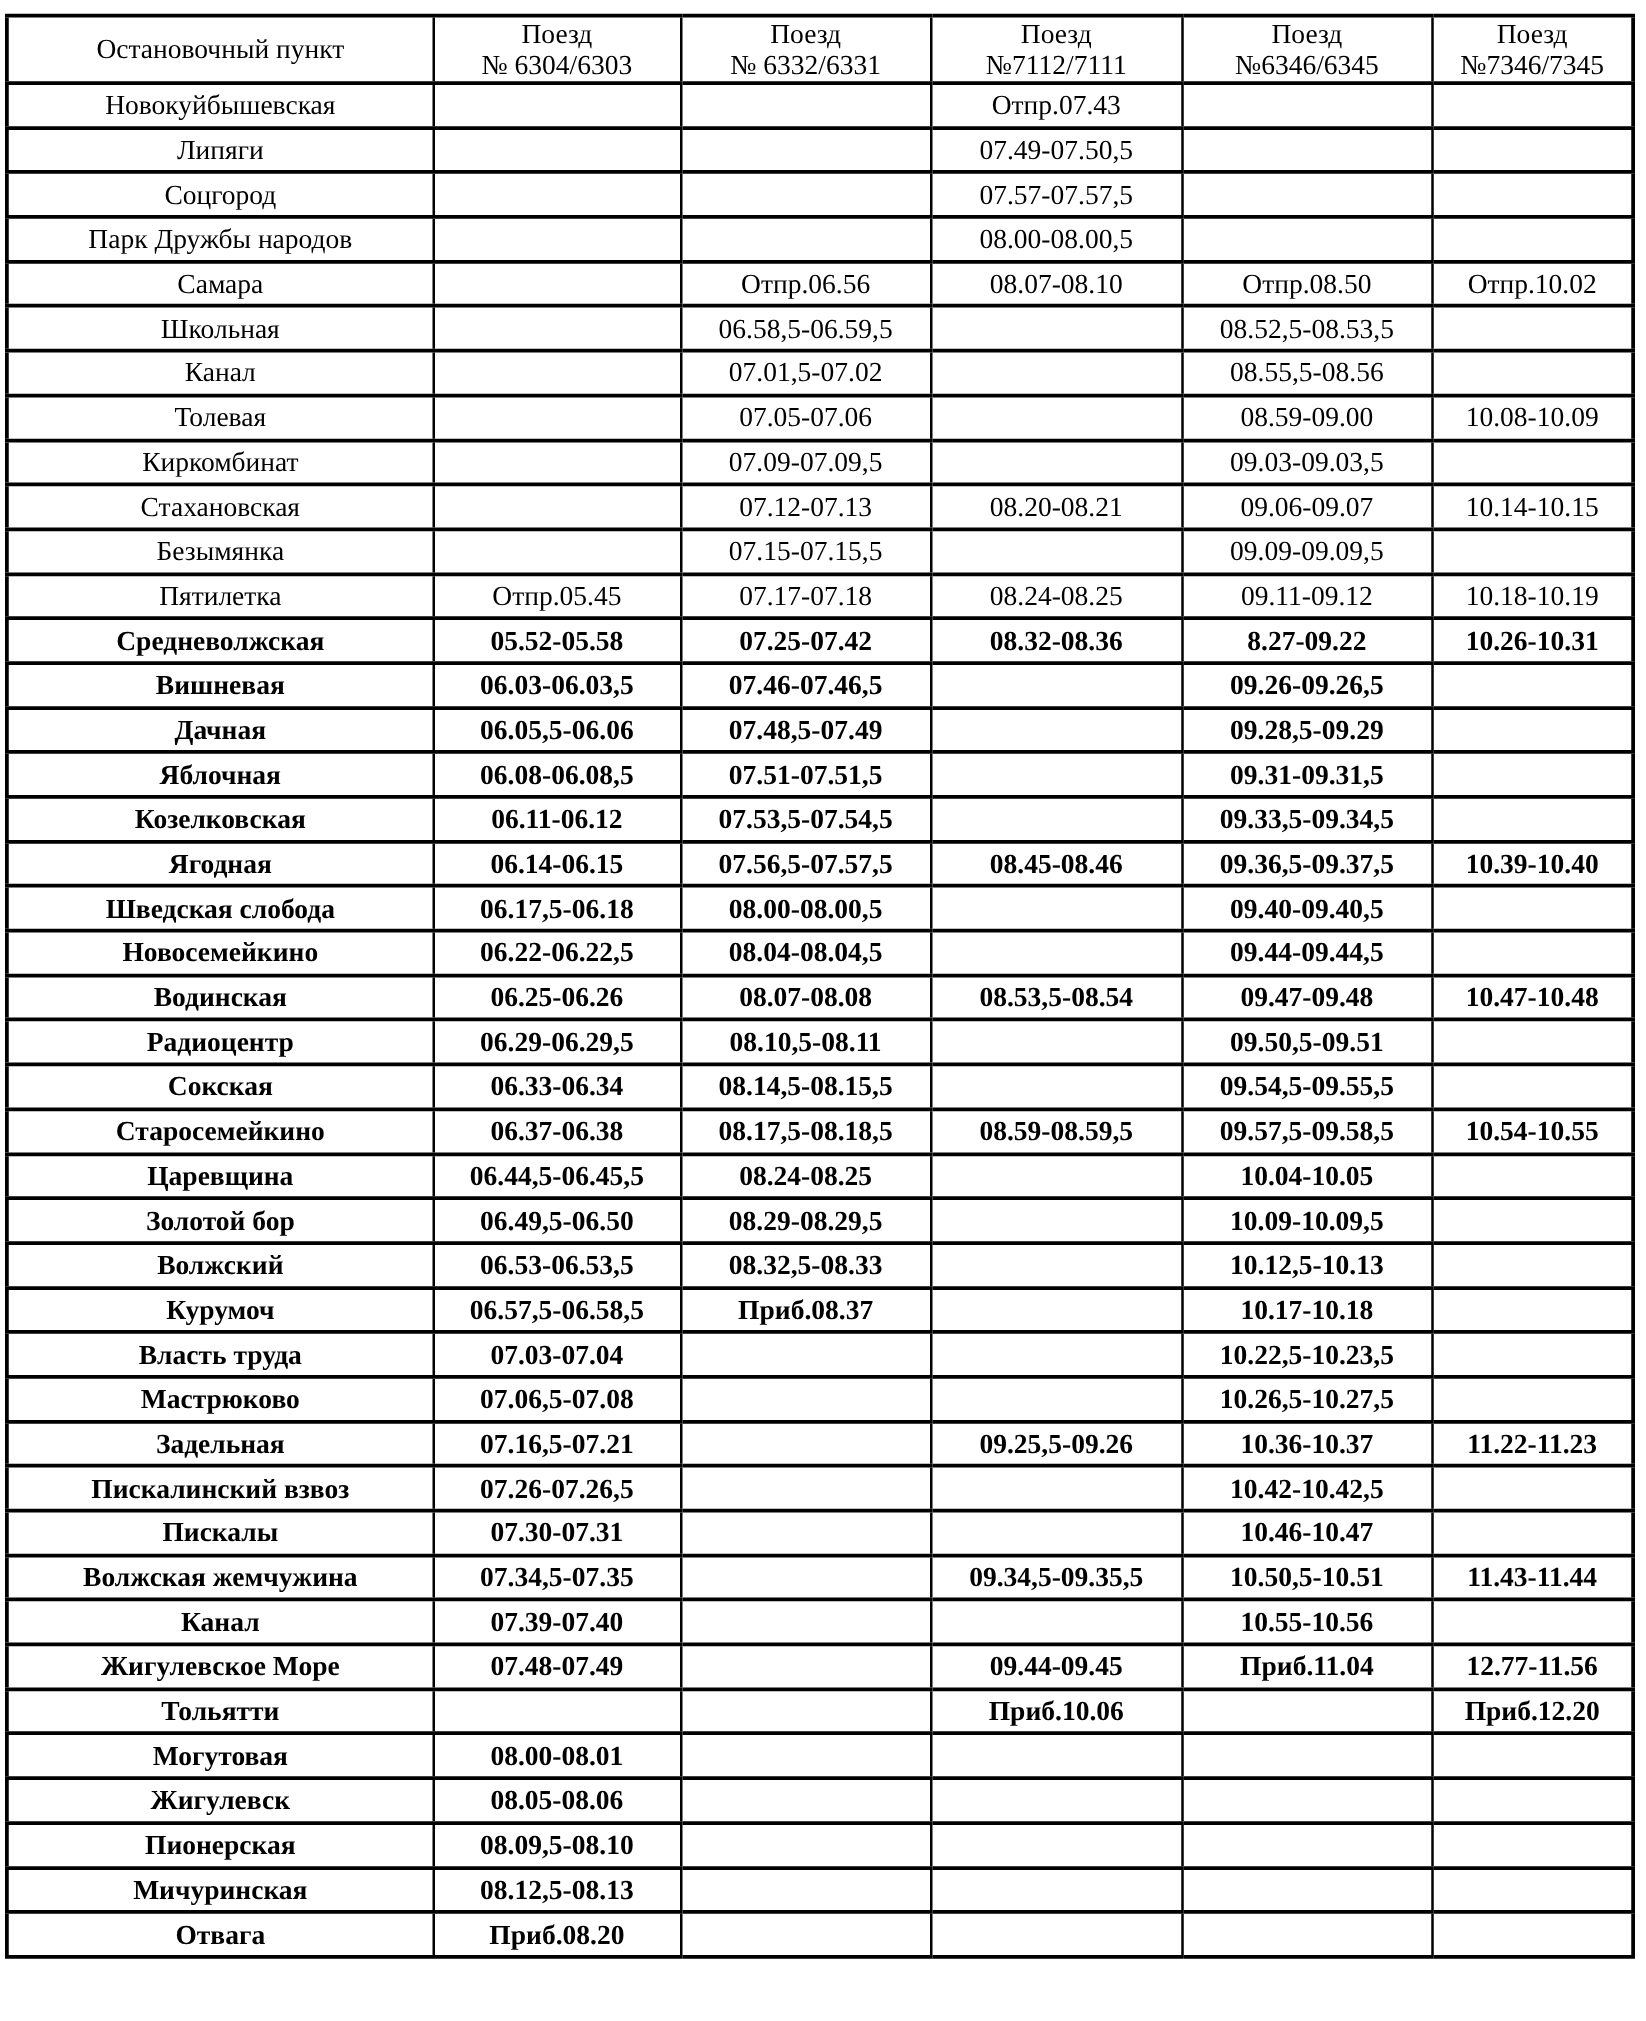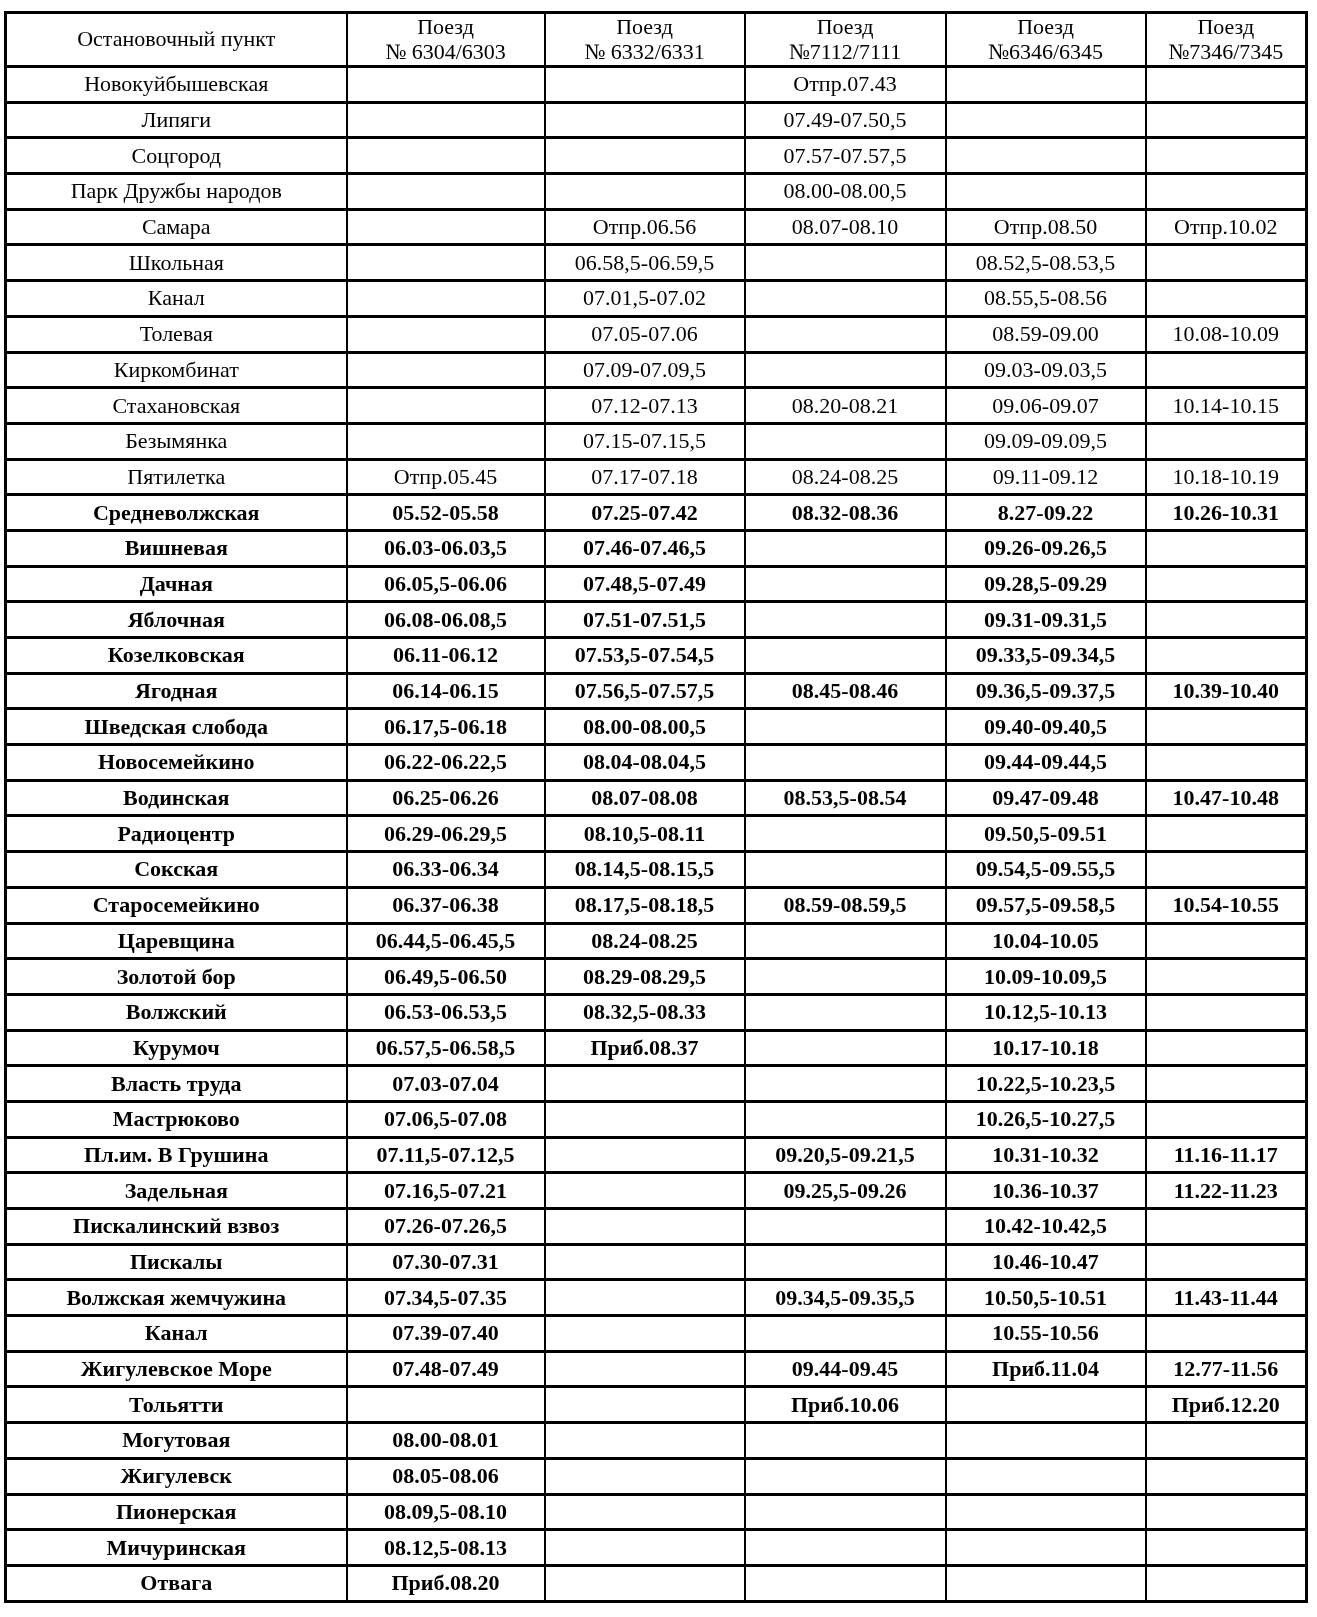--- a/index.html
+++ b/index.html
@@ -317,28 +317,20 @@
         </tr>
         <tr class="bold">
           <td>Мастрюково</td>
           <td>07.06,5-07.08</td>
           <td></td>
           <td></td>
           <td>10.26,5-10.27,5</td>
           <td></td>
         </tr>
         <tr class="bold">
-          <td>Пл.им. В Грушина</td>
-          <td>07.11,5-07.12,5</td>
-          <td></td>
-          <td>09.20,5-09.21,5</td>
-          <td>10.31-10.32</td>
-          <td>11.16-11.17</td>
-        </tr>
-        <tr class="bold">
           <td>Задельная</td>
           <td>07.16,5-07.21</td>
           <td></td>
           <td>09.25,5-09.26</td>
           <td>10.36-10.37</td>
           <td>11.22-11.23</td>
         </tr>
         <tr class="bold">
           <td>Пискалинский взвоз</td>
           <td>07.26-07.26,5</td>

